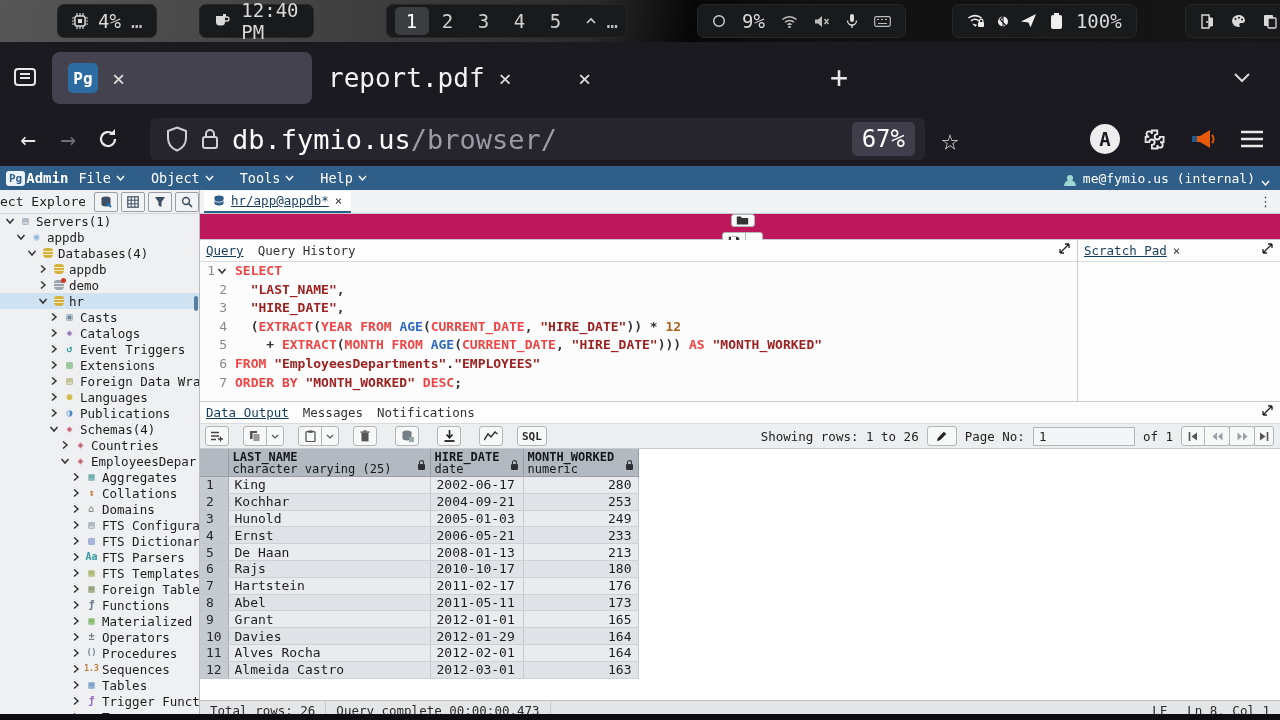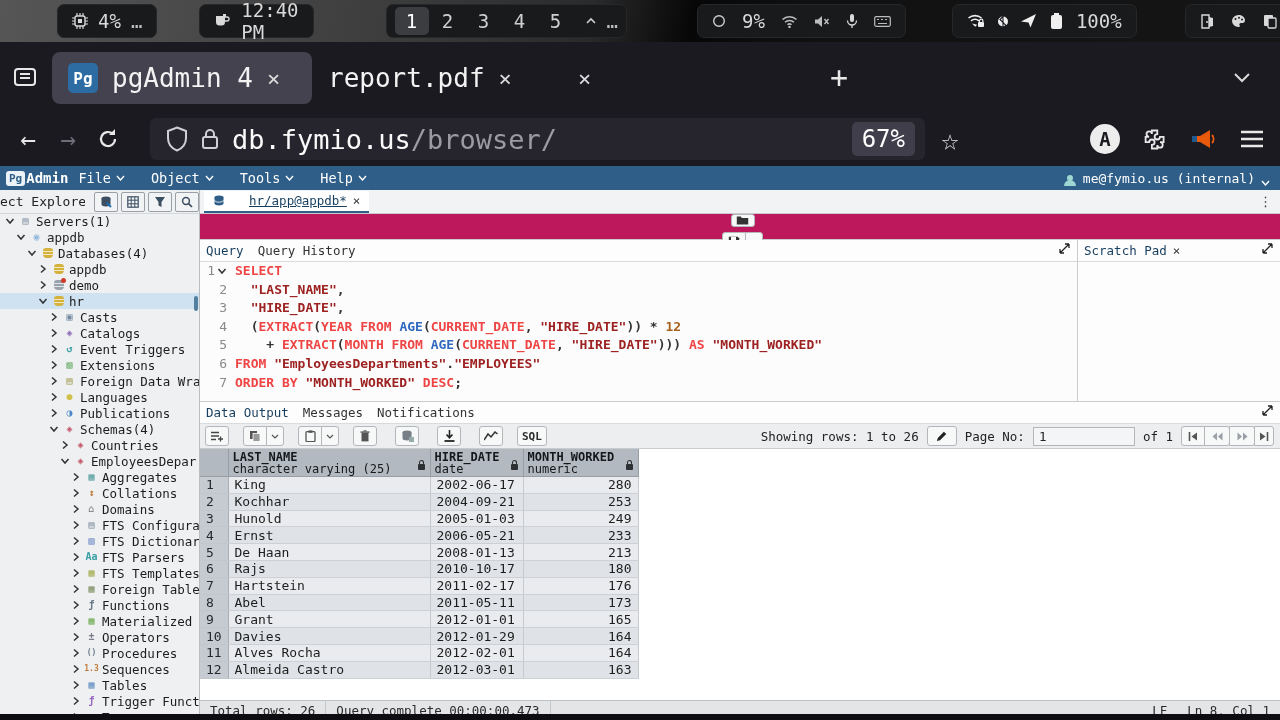--- a/index.html
+++ b/index.html
@@ -59,21 +59,21 @@
   .cyl:before{content:"";position:absolute;left:0;right:0;top:2.5px;height:1px;background:rgba(255,255,255,.7);}
   .cyl:after{content:"";position:absolute;left:0;right:0;top:5.5px;height:1px;background:rgba(255,255,255,.7);}
   .reddot{position:absolute;right:-2px;top:-2px;width:5px;height:5px;border-radius:50%;background:#d03a2a;}
   #treescroll{position:absolute;right:1px;top:106px;width:4px;height:15px;background:#53809f;border-radius:2px;}
   
   #main{position:absolute;left:200px;top:190px;right:0;bottom:0;display:flex;flex-direction:column;background:#fff;}
   #qt-tabstrip{height:23px;background:#f2f3f4;border-bottom:1px solid #c9cccf;display:flex;align-items:center;
     font-size:12.5px;color:#163e5e;}
   .qttab{display:flex;align-items:center;gap:6px;background:#fff;height:22px;padding:0 9px;
     border-bottom:2px solid #2f5f88;box-sizing:border-box;}
-  .qttab .lbl{text-decoration:underline;margin-left:18px;}
+  .qttab .lbl{text-decoration:underline;}
   .kebab{margin-left:auto;margin-right:8px;color:#333;font-size:13px;letter-spacing:0;}
   #qt-conn{height:21px;background:#eceeef;display:flex;align-items:center;border-bottom:1px solid #d4d6d8;}
   .connbtn{width:26px;height:19px;border:1px solid #b3b7ba;background:#f7f8f8;border-radius:2px;
     display:flex;align-items:center;justify-content:center;margin-left:3px;}
   #conndrop{width:490px;height:19px;background:#fff;border:1px solid #b3b7ba;border-radius:2px;
     display:flex;align-items:center;font-size:13px;color:#222;padding:0 6px;margin-left:2px;}
   #conndrop .caret{margin-left:auto;}
   #qt-toolbar{height:25px;background:#be185d;display:flex;align-items:center;gap:5px;border-bottom:1px solid #c9cccf;padding-left:5px;flex-direction:column;}
   .tbgroup{display:flex;}
   .tbtn{min-width:24px;height:20px;border:1px solid #b3b7ba;background:#f7f8f8;border-radius:3px;
@@ -84,21 +84,21 @@
   .tbtn.dim{color:#8b8b8b;}
   #limitbox{width:92px;height:20px;border:1px solid #b3b7ba;background:#f1f2f3;border-radius:3px;
     display:flex;align-items:center;font-size:12.5px;color:#8a8f94;padding:0 7px;box-sizing:border-box;}
   #limitbox .caret{margin-left:auto;}
   
   #editor-split{height:161px;display:flex;border-bottom:1px solid #c9cccf;}
   #editor-pane{flex:1;display:flex;flex-direction:column;border-right:1px solid #c9cccf;min-width:0;}
   .panetabs{height:21px;display:flex;align-items:center;font-size:12.5px;color:#333;
     border-bottom:1px solid #d9dbdd;background:#fdfdfd;padding-left:6px;gap:14px;position:relative;}
   .ptab{height:21px;display:flex;align-items:center;box-sizing:border-box;}
-  .ptab.active .t{color:#163e5e;}
+  .ptab.active .t{text-decoration:underline;color:#163e5e;}
   .expand{position:absolute;right:7px;top:3px;}
   #codearea{flex:1;display:flex;background:#fcfcfc;font-size:13px;line-height:18.6px;overflow:hidden;}
   #gutter{width:27px;text-align:right;color:#8a8a8a;padding-right:3px;flex:0 0 auto;}
   #gutter .gl{height:18.6px;display:flex;align-items:center;justify-content:flex-end;gap:1px;}
   #code{flex:1;padding-left:5px;white-space:pre;color:#222;font-weight:600;}
   .tok-k{color:#ef4444;}
   .tok-s{color:#9c2120;}
   .tok-f{color:#2f6ac0;}
   .tok-n{color:#a8611f;}
   .tok-o{color:#333;}
@@ -272,21 +272,20 @@
   <div id="tabbar">
     <span class="sysglyph" style="margin:0 14px 0 12px">
       <svg width="26" height="26" viewBox="0 0 26 26">
           <rect x="3" y="5" width="20" height="16" rx="3" fill="none" stroke="#e8e8e8" stroke-width="2"></rect>
           <path d="M8 10h10M8 14h10" stroke="#e8e8e8" stroke-width="2"></path>
         </svg>
     </span>
     <div id="browser-tabs" style="display:flex;align-items:center;height:100%;">
         <div class="btab active" style="width: 228px;">
           <span class="favicon">Pg</span>
-          <span style="overflow: hidden;">pgAdmin 4</span>
           <span class="close">×</span>
         </div>
         <div class="btab" style="width: 218px;">
           <span style="overflow: hidden;">report.pdf</span>
           <span class="close">×</span>
         </div>
         <div class="btab" style="width: 218px;">
           <span class="close">×</span>
         </div>
       </div>

